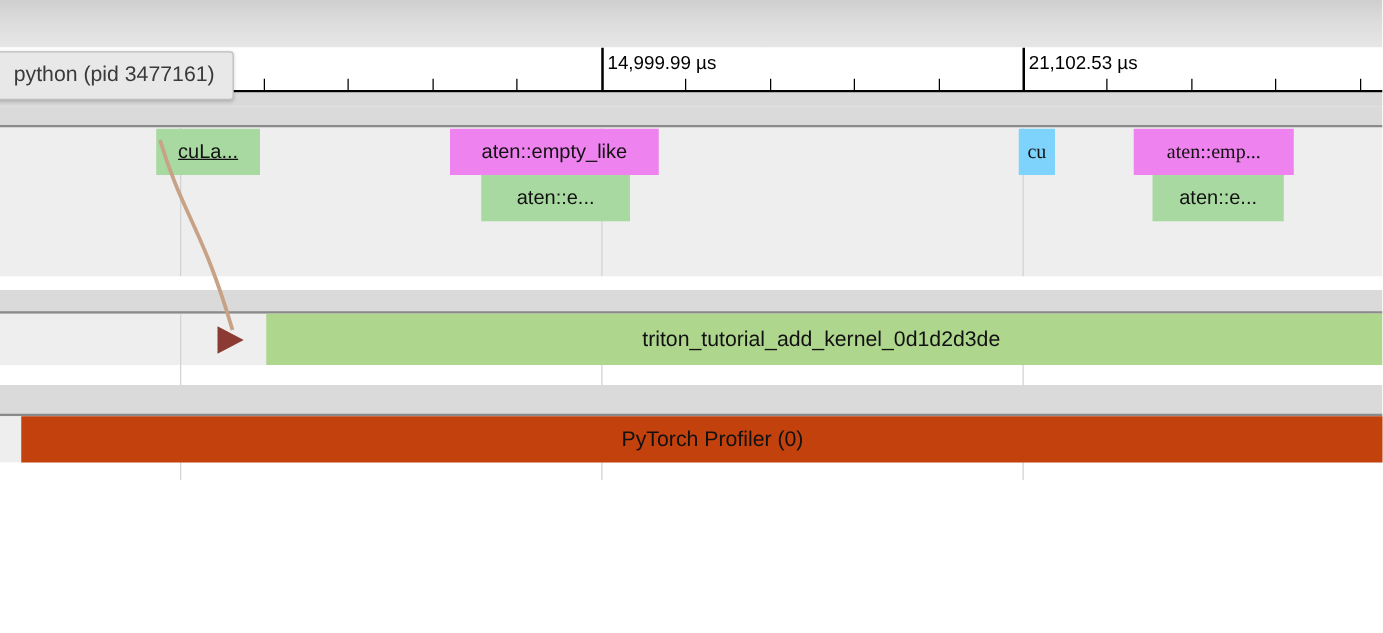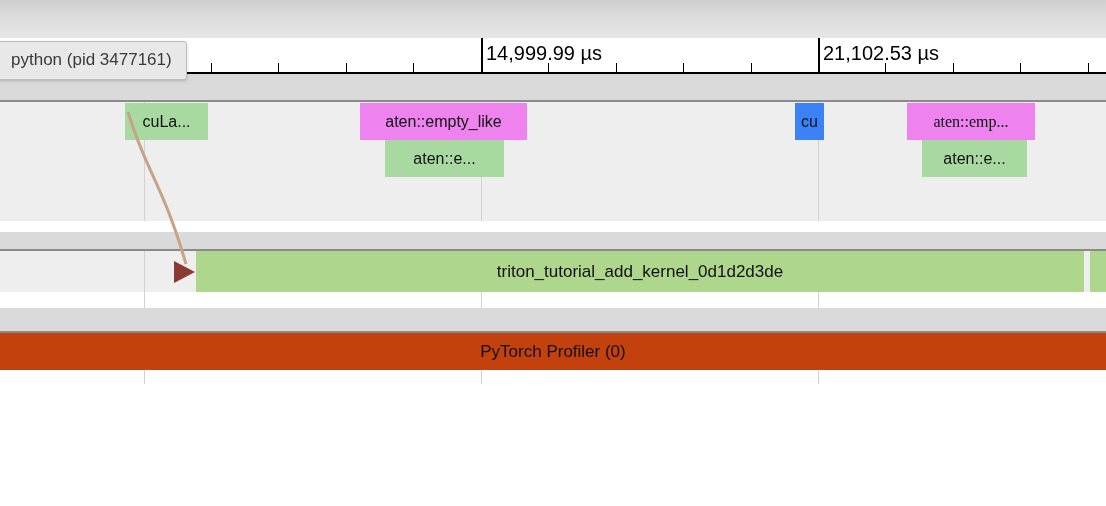--- a/index.html
+++ b/index.html
@@ -49,21 +49,21 @@
     position: absolute;
     bottom: 0;
     width: 1px;
     background: #000000;
   }
   .tick.minor { height: 9px; }
   .tick.major { height: 34px; width: 2px; }
   .ruler-label {
     position: absolute;
     top: 4px;
-    font-size: 20px;
+    font-size: 15px;
     color: #000000;
     white-space: nowrap;
     padding-left: 5px;
   }
 
   
   .tooltip {
     position: absolute;
     left: -8px; top: 41px;
     background: #e8e8e8;
@@ -106,21 +106,21 @@
     display: flex;
     align-items: center;
     justify-content: center;
     font-size: 16px;
     color: #111111;
     overflow: hidden;
     white-space: nowrap;
     z-index: 5;
     box-sizing: border-box;
   }
-  .slice.wide { font-size: 17px; }
+  .slice.wide { font-size: 17px; margin-left: 17px; }
 
   
   .flow {
     position: absolute;
     z-index: 8;
     pointer-events: none;
   }
 
   
   .bottom-white {
@@ -159,24 +159,24 @@
   <div class="ruler-after"></div>
 
   <div class="tooltip">python (pid 3477161)</div>
 
   <div id="tracks">
       <div class="track-head" style="top: 85px; height: 15px;"></div>
       <div class="track-body" style="top: 102px; height: 119px;"></div>
       <div class="gridline" style="left: 144px; top: 102px; height: 119px;"></div>
       <div class="gridline" style="left: 481px; top: 102px; height: 119px;"></div>
       <div class="gridline" style="left: 818px; top: 102px; height: 119px;"></div>
-      <div class="slice" style="left: 125px; top: 103px; width: 83px; height: 37px; background: rgb(168, 217, 160);">cuLa...</div>
+      <div class="slice" style="left: 125px; top: 103px; width: 83px; height: 37px; background: rgb(168, 217, 160); text-decoration: underline;">cuLa...</div>
       <div class="slice" style="left: 360px; top: 103px; width: 167px; height: 37px; background: rgb(238, 130, 238);">aten::empty_like</div>
       <div class="slice" style="left: 385px; top: 140px; width: 119px; height: 37px; background: rgb(168, 217, 160);">aten::e...</div>
-      <div class="slice" style="left: 795px; top: 103px; width: 29px; height: 37px; background: #3b82f6;">cu</div>
+      <div class="slice" style="left: 815px; top: 103px; width: 29px; height: 37px; background: #7dd3fc; font-family: Liberation Serif, serif;">cu</div>
       <div class="slice" style="left: 907px; top: 103px; width: 128px; height: 37px; background: rgb(238, 130, 238); font-family: Liberation Serif, serif;">aten::emp...</div>
       <div class="slice" style="left: 922px; top: 140px; width: 105px; height: 37px; background: rgb(168, 217, 160);">aten::e...</div>
       <div class="track-head" style="top: 232px; height: 17px;"></div>
       <div class="track-body" style="top: 251px; height: 41px;"></div>
       <div class="gridline" style="left: 144px; top: 251px; height: 41px;"></div>
       <div class="gridline" style="left: 481px; top: 251px; height: 41px;"></div>
       <div class="gridline" style="left: 818px; top: 251px; height: 41px;"></div>
       <div class="slice wide" style="left: 196px; top: 251px; width: 888px; height: 41px; background: rgb(175, 214, 141);">triton_tutorial_add_kernel_0d1d2d3de</div>
       <div class="slice" style="left: 1090px; top: 251px; width: 16px; height: 41px; background: rgb(175, 214, 141);"></div>
       <div class="track-head" style="top: 308px; height: 23px;"></div>

